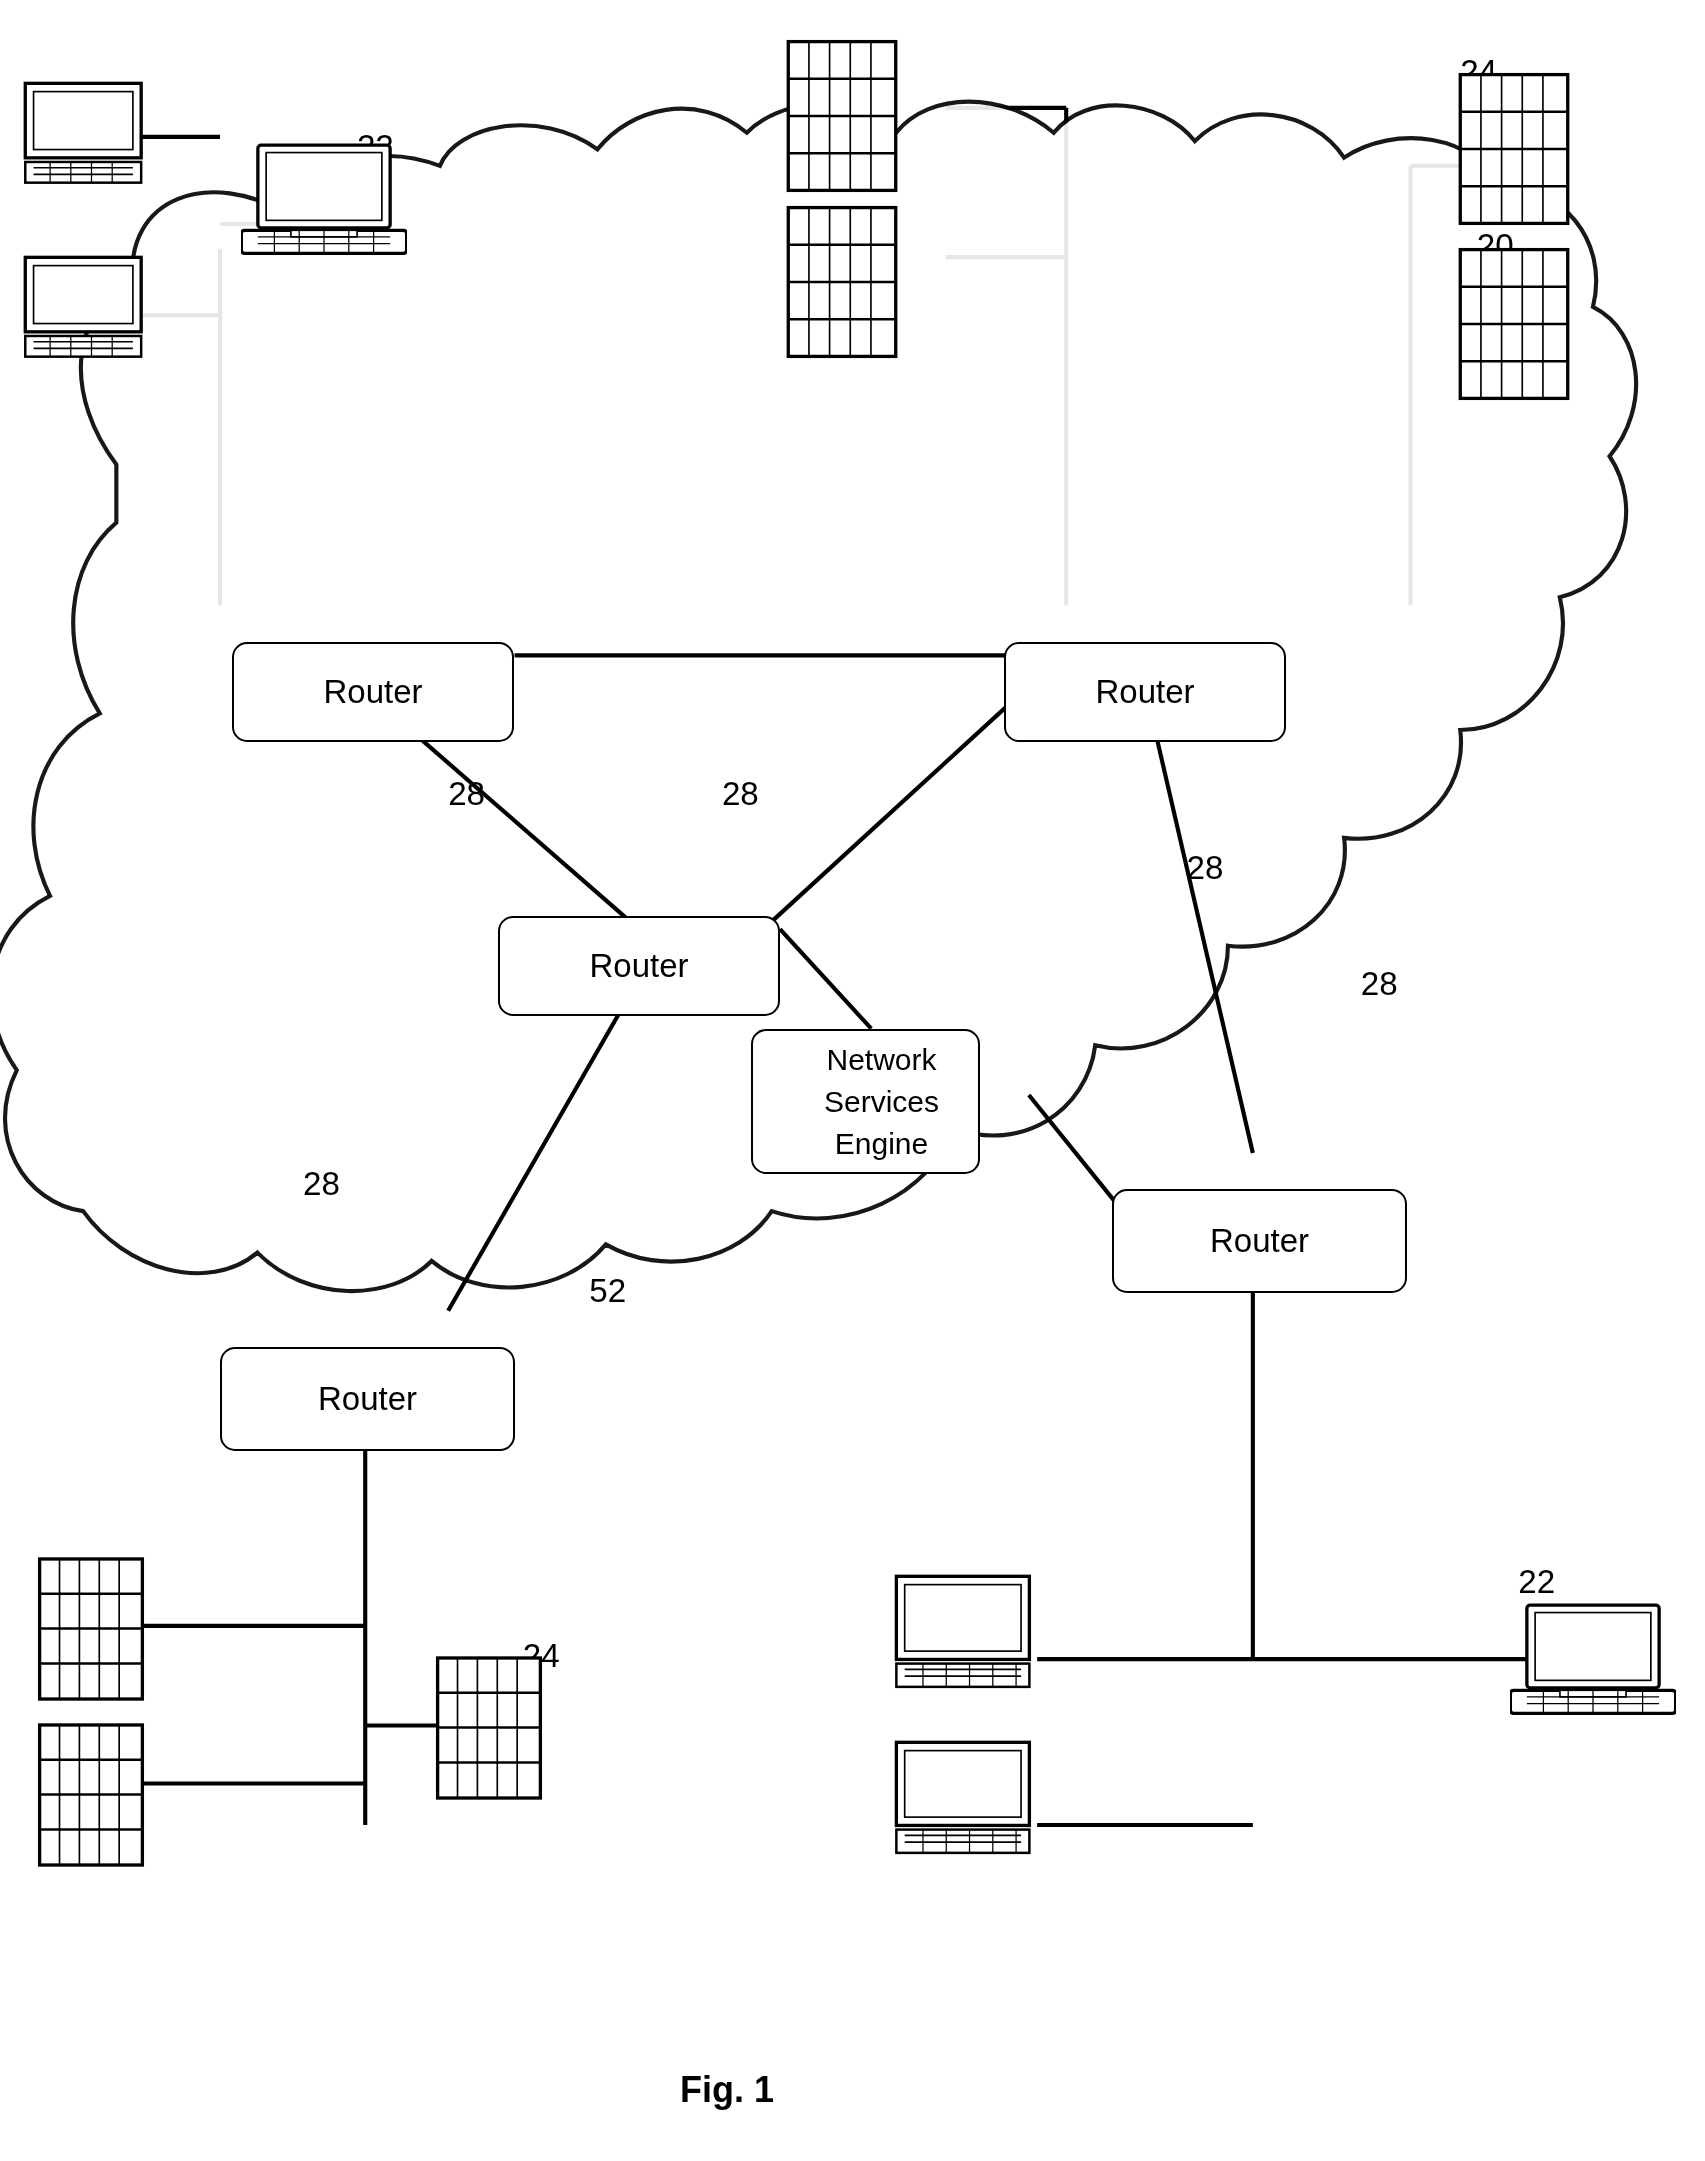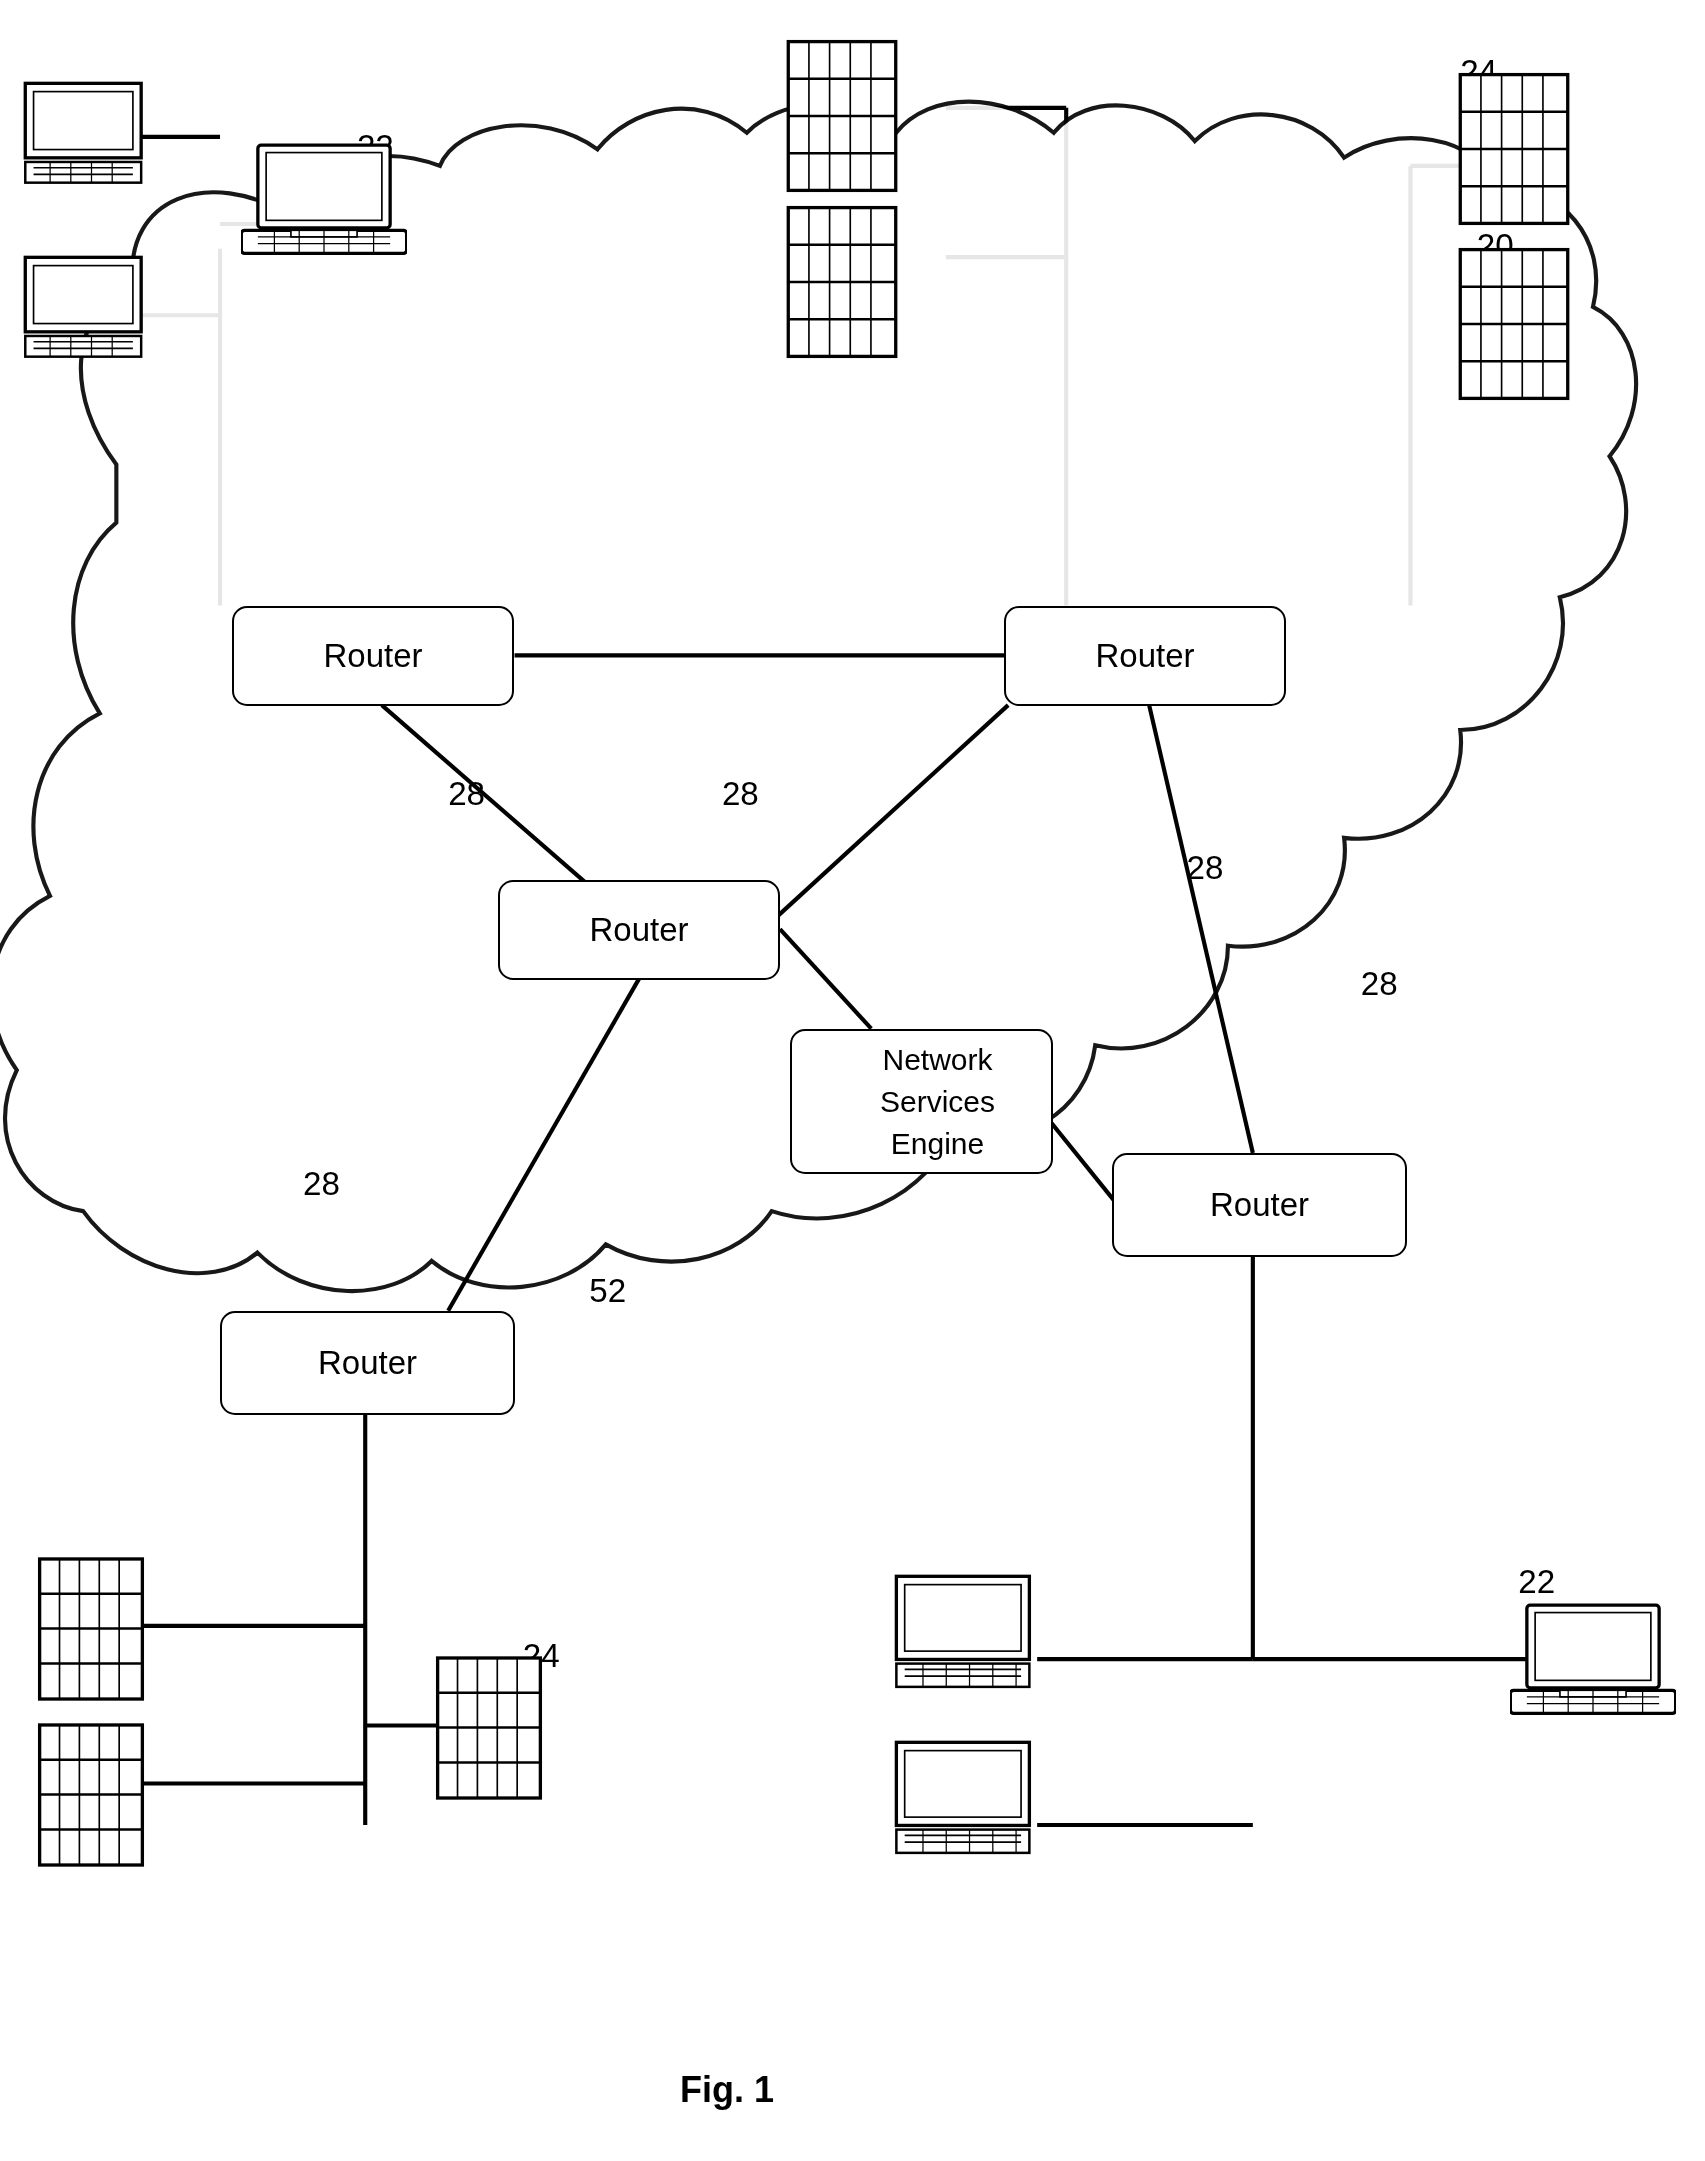--- a/index.html
+++ b/index.html
@@ -24,20 +24,21 @@
       position: absolute;
       border: 2.5px solid #000;
       border-radius: 15px;
       background: #fff;
       display: flex;
       align-items: center;
       justify-content: center;
       font-size: 33px;
       font-weight: normal;
       z-index: 10;
+      margin-top: 36px;
     }
 
     
     .nse-box {
       position: absolute;
       border: 2.5px solid #000;
       border-radius: 15px;
       background: #fff;
       display: flex;
       align-items: center;
@@ -280,21 +281,21 @@
   </div>
 
   <div class="router-box" style="left:220px; top:1311px; width:295px; height:104px;">
     <span>Router</span>
   </div>
 
   <div class="router-box" style="left:1112px; top:1153px; width:295px; height:104px;">
     <span>Router</span>
   </div>
 
-  <div class="nse-box" style="left:790px; top:1029px; width:263px; height:145px; font-size:30px; line-height:1.4;padding-left:32px;">
+  <div class="nse-box" style="left:751px; top:1029px; width:229px; height:145px; font-size:30px; line-height:1.4;padding-left:32px;">
     <span>Network<br>Services<br>Engine</span>
   </div>
 
   <svg class="server-icon" style="left:33px; top:1552px; width:116px; height:154px;" viewBox="0 0 140 185">
     <rect x="8" y="8" width="124" height="169" fill="white" stroke="#000" stroke-width="4"></rect>
     <line x1="8" y1="50" x2="132" y2="50" stroke="#000" stroke-width="3"></line>
     <line x1="8" y1="92" x2="132" y2="92" stroke="#000" stroke-width="3"></line>
     <line x1="8" y1="134" x2="132" y2="134" stroke="#000" stroke-width="3"></line>
     <line x1="32" y1="8" x2="32" y2="177" stroke="#000" stroke-width="2"></line>
     <line x1="56" y1="8" x2="56" y2="177" stroke="#000" stroke-width="2"></line>

